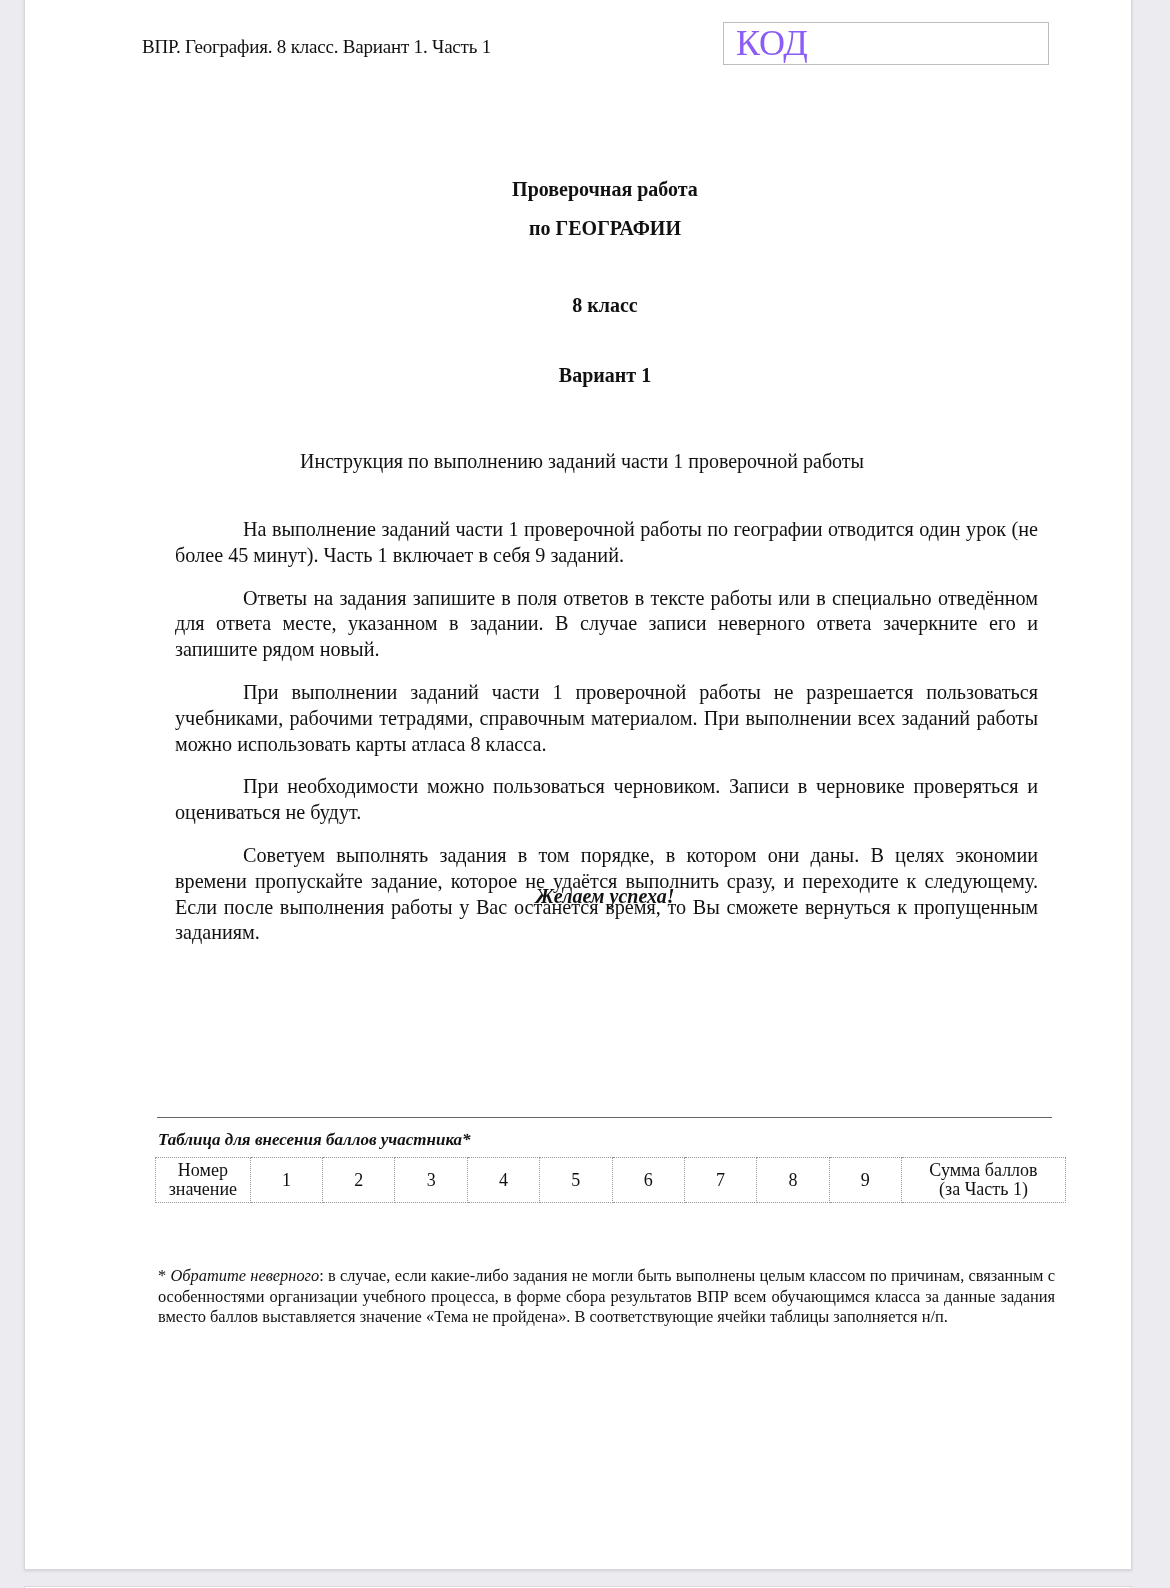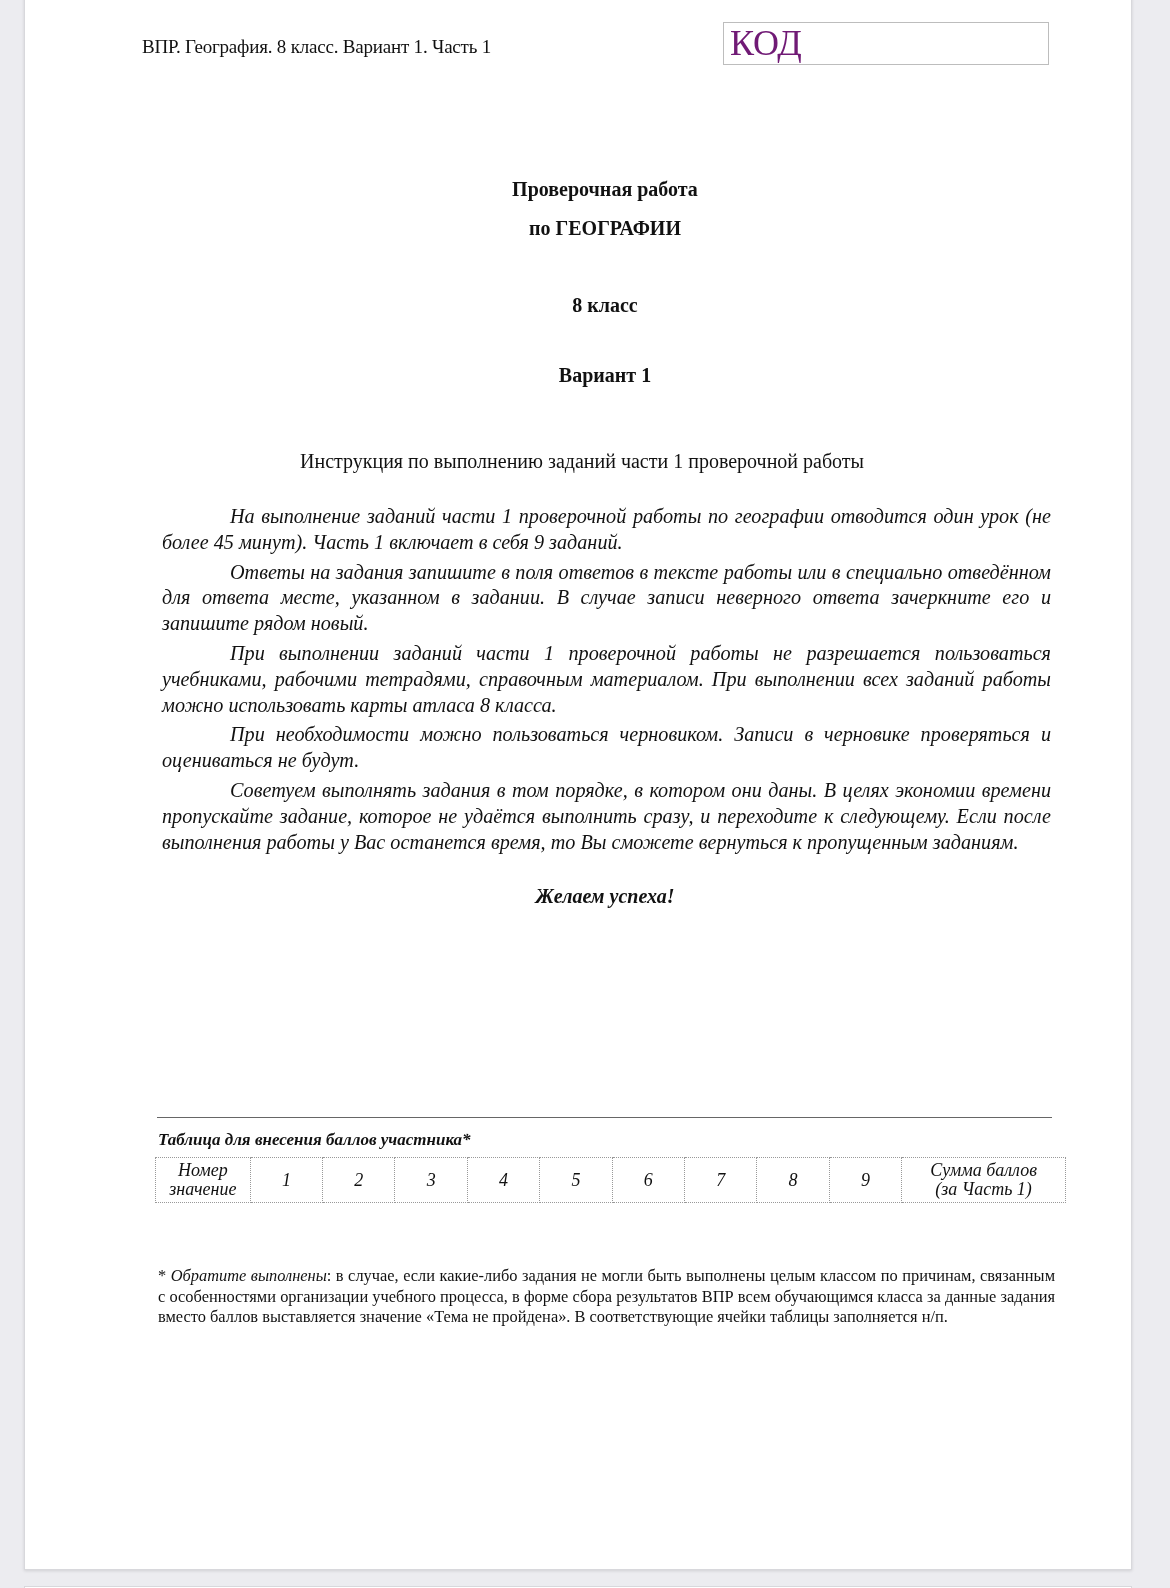--- a/index.html
+++ b/index.html
@@ -20,50 +20,50 @@
     position: absolute; left: 24px; top: 1586px; width: 1106px; height: 20px;
     background: #fff; border: 1px solid #d8d8dc;
   }
   .hdr {
     position: absolute; left: 142px; top: 36px;
     font-size: 19px; letter-spacing: -0.2px;
   }
   .kod {
     position: absolute; left: 723px; top: 22px; width: 326px; height: 43px;
     border: 1.5px solid #bdbdbd; box-sizing: border-box;
-    font-size: 36px; color: #701a75; line-height: 40px; padding-left: 6px;
+    font-size: 36px; color: #8b5cf6; line-height: 40px; padding-left: 12px;
   }
   .center-b {
     position: absolute; left: 0; width: 1210px; text-align: center;
     font-weight: bold; font-size: 20px;
   }
   .instr-title {
     position: absolute; left: 300px; top: 450px;
     font-weight: normal; font-size: 20px;
   }
   .body-text {
     position: absolute; left: 158px; top: 500px; width: 897px;
     font-size: 20.2px; line-height: 25.8px; text-align: justify;
   }
-  .body-text p { margin: 4px; text-indent: 68px; font-style: italic; }
+  .body-text p { margin: 17px; text-indent: 68px; }
   .wish {
     position: absolute; left: 0; width: 1210px; top: 885px; text-align: center;
     font-weight: bold; font-style: italic; font-size: 20px;
   }
   .rule {
     position: absolute; left: 157px; top: 1117px; width: 895px; height: 0;
     border-top: 1.5px solid #666;
   }
   .tcap {
     position: absolute; left: 158px; top: 1130px;
     font-style: italic; font-size: 17px; font-weight: bold;
   }
   table.scores {
     position: absolute; left: 155px; top: 1157px; width: 911px;
-    border-collapse: collapse; font-size: 18px; line-height: 19px; font-style: italic;
+    border-collapse: collapse; font-size: 18px; line-height: 19px;
   }
   table.scores td {
     border: 1px dotted #999; text-align: center; vertical-align: middle;
     padding: 0;
   }
   table.scores tr.r1 td { height: 44px; }
   table.scores tr.r2 td { height: 50px; }
   td.c0 { width: 94px; }
   td.cn { width: 72px; }
   td.cs { width: 164px; }
@@ -120,13 +120,13 @@
     <td class="cn">8</td>
     <td class="cn">9</td>
     <td class="cs">
       <div>Сумма баллов</div>
       <div>(за Часть 1)</div>
     </td>
   </tr>
 </tbody>
   </table>
 
-<div class="note"><span>* </span><i>Обратите выполнены</i><span>: в случае, если какие-либо задания не могли быть выполнены целым классом по причинам, связанным с особенностями организации учебного процесса, в форме сбора результатов ВПР всем обучающимся класса за данные задания вместо баллов выставляется значение «Тема не пройдена». В соответствующие ячейки таблицы заполняется н/п.</span></div>
+<div class="note"><span>* </span><i>Обратите неверного</i><span>: в случае, если какие-либо задания не могли быть выполнены целым классом по причинам, связанным с особенностями организации учебного процесса, в форме сбора результатов ВПР всем обучающимся класса за данные задания вместо баллов выставляется значение «Тема не пройдена». В соответствующие ячейки таблицы заполняется н/п.</span></div>
 
 </body></html>

